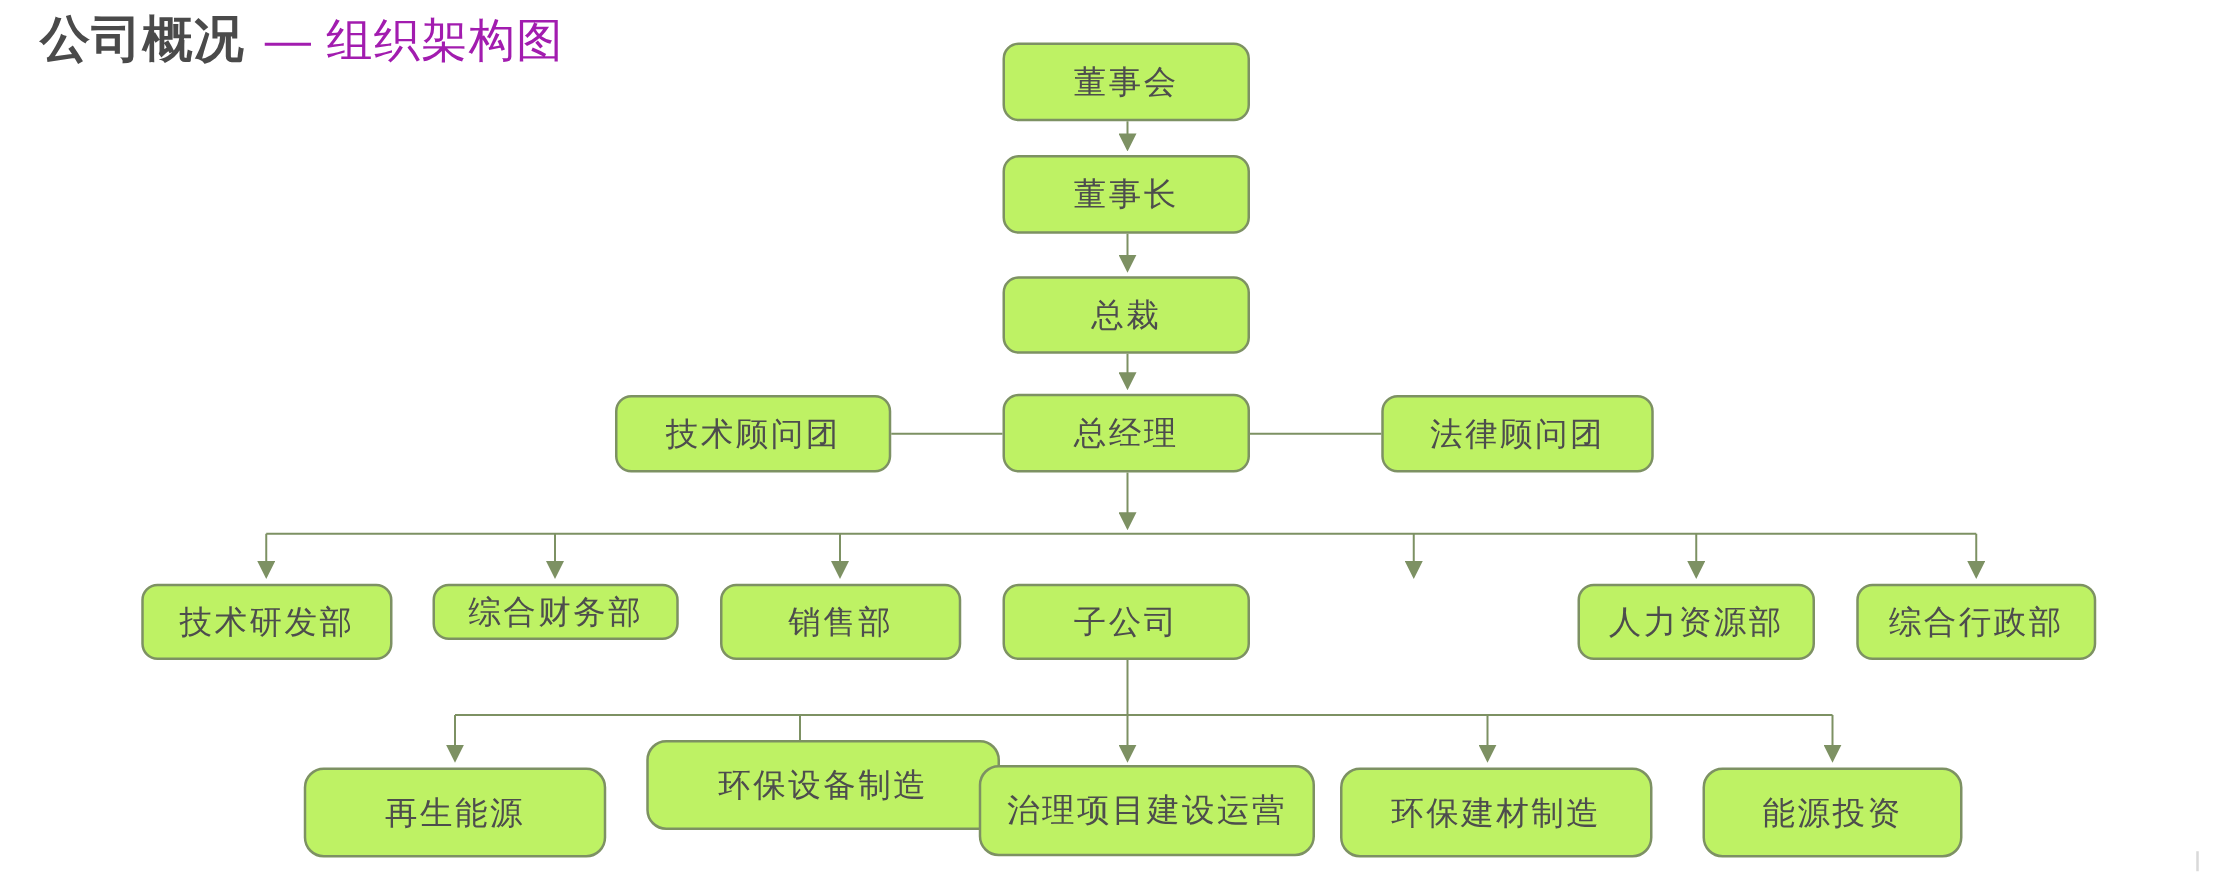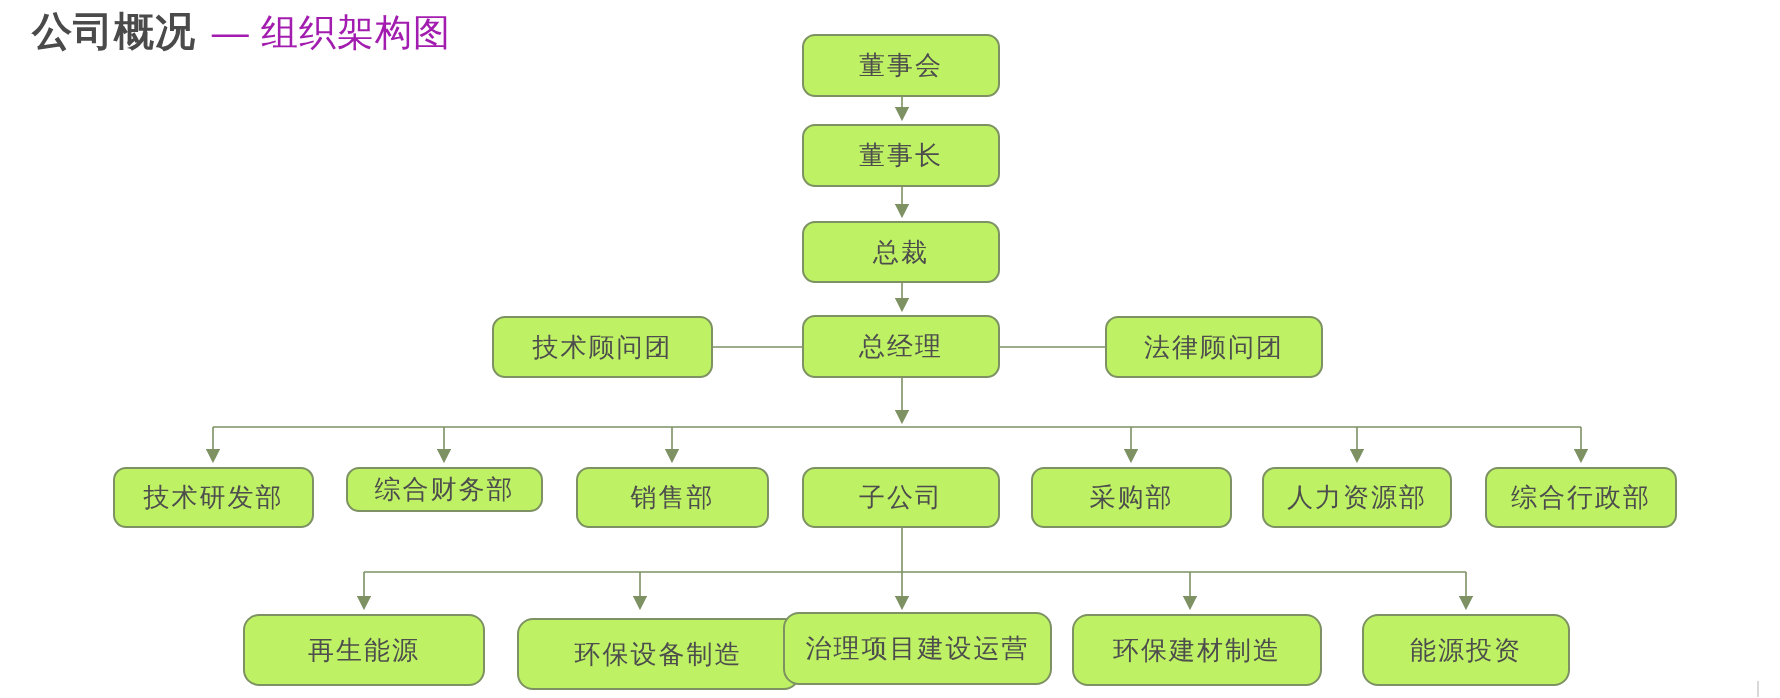--- a/index.html
+++ b/index.html
@@ -77,24 +77,23 @@
   <div class="node" style="left:802px;top:221px;width:198px;height:62px">总裁</div>
   <div class="node" style="left:802px;top:315px;width:198px;height:63px">总经理</div>
 
   <div class="node" style="left:492px;top:316px;width:221px;height:62px">技术顾问团</div>
   <div class="node" style="left:1105px;top:316px;width:218px;height:62px">法律顾问团</div>
 
   <div class="node" style="left:113px;top:467px;width:201px;height:61px">技术研发部</div>
   <div class="node" style="left:346px;top:467px;width:197px;height:45px">综合财务部</div>
   <div class="node" style="left:576px;top:467px;width:193px;height:61px">销售部</div>
   <div class="node" style="left:802px;top:467px;width:198px;height:61px">子公司</div>
-  <div class="node" style="left:1031px;top:467px;width:201px;height:61px">采购部</div>
   <div class="node" style="left:1262px;top:467px;width:190px;height:61px">人力资源部</div>
   <div class="node" style="left:1485px;top:467px;width:192px;height:61px">综合行政部</div>
 
   <div class="node sub" style="left:243px;top:614px;width:242px;height:72px">再生能源</div>
-  <div class="node sub" style="left:517px;top:618px;width:283px;height:72px">环保设备制造</div>
+  <div class="node sub" style="left:517px;top:592px;width:283px;height:72px">环保设备制造</div>
   <div class="node sub" style="left:783px;top:612px;width:269px;height:73px">治理项目建设运营</div>
   <div class="node sub" style="left:1072px;top:614px;width:250px;height:72px">环保建材制造</div>
   <div class="node sub" style="left:1362px;top:614px;width:208px;height:72px">能源投资</div>
 
   <div id="page-edge-line"></div>
 </div>
 
 </body></html>

